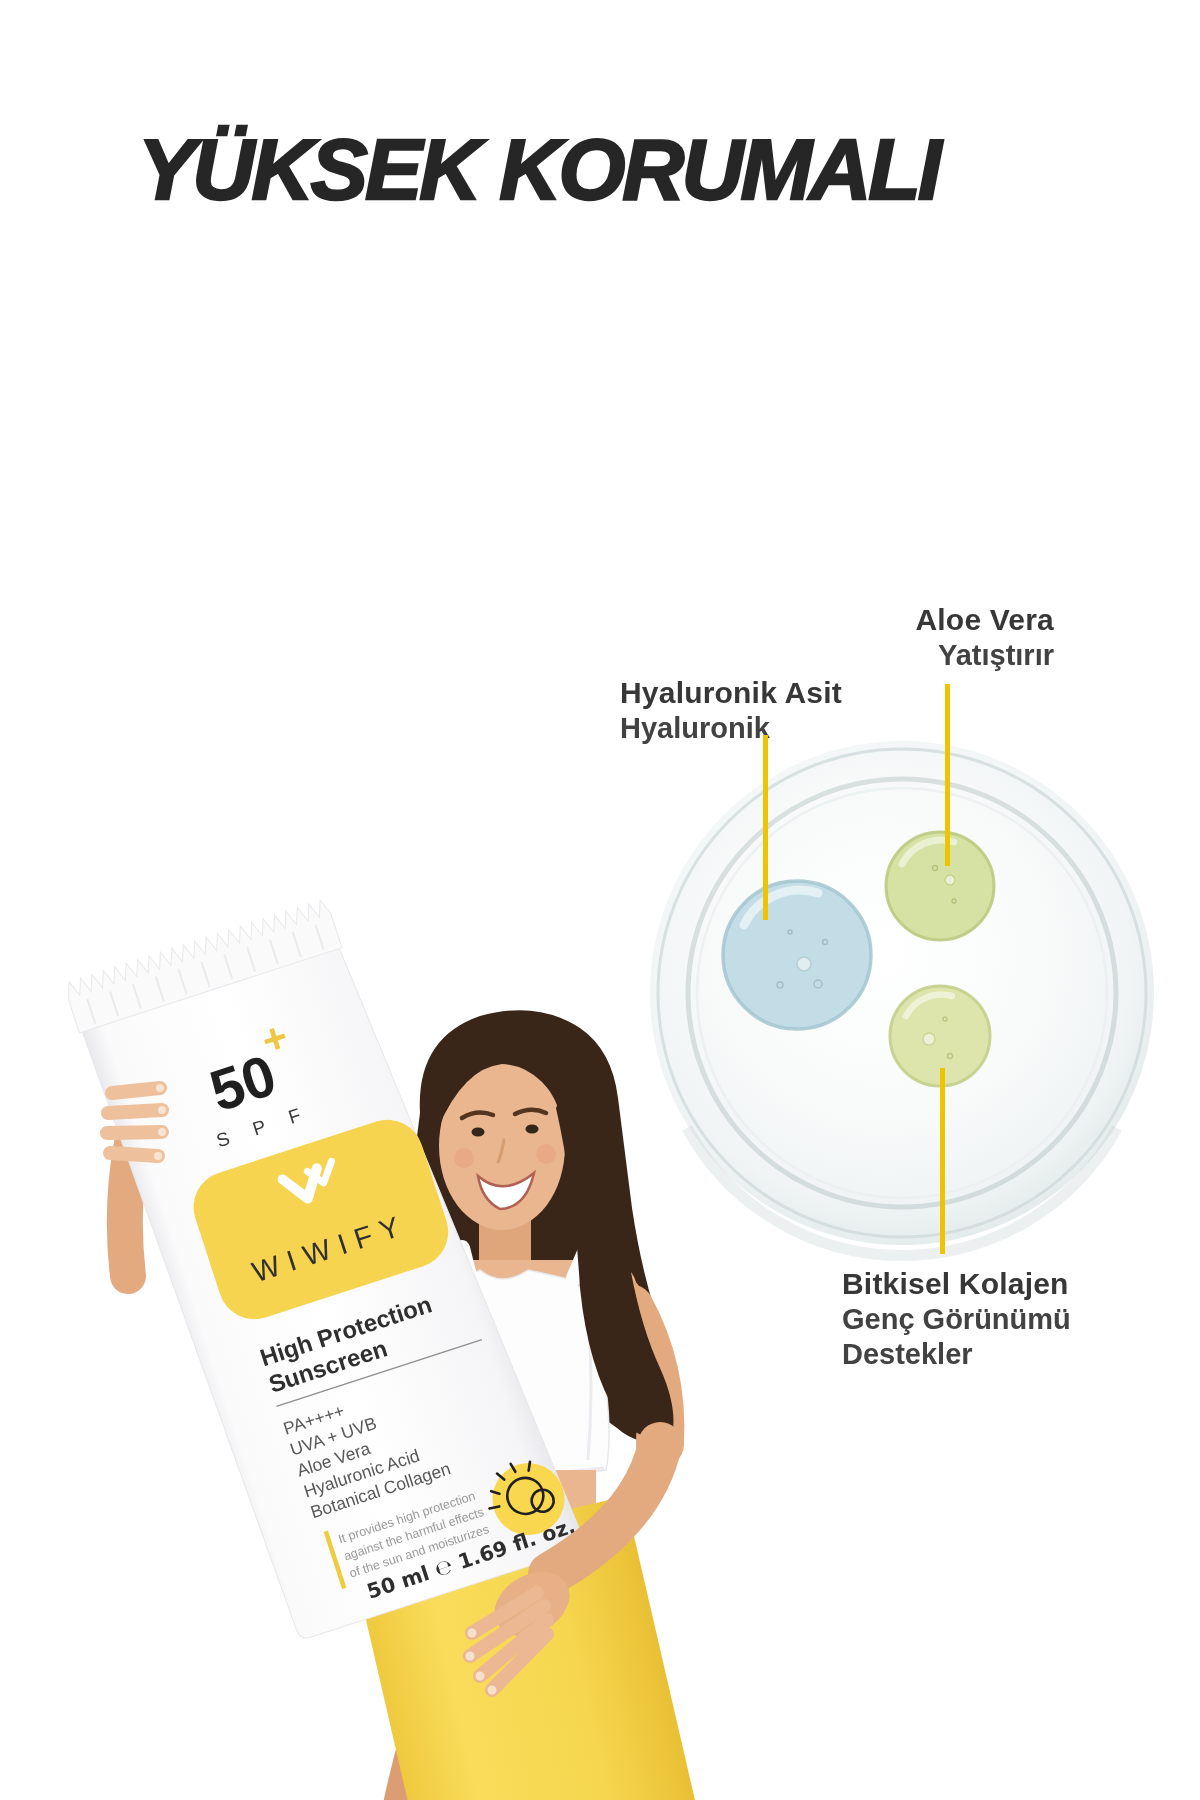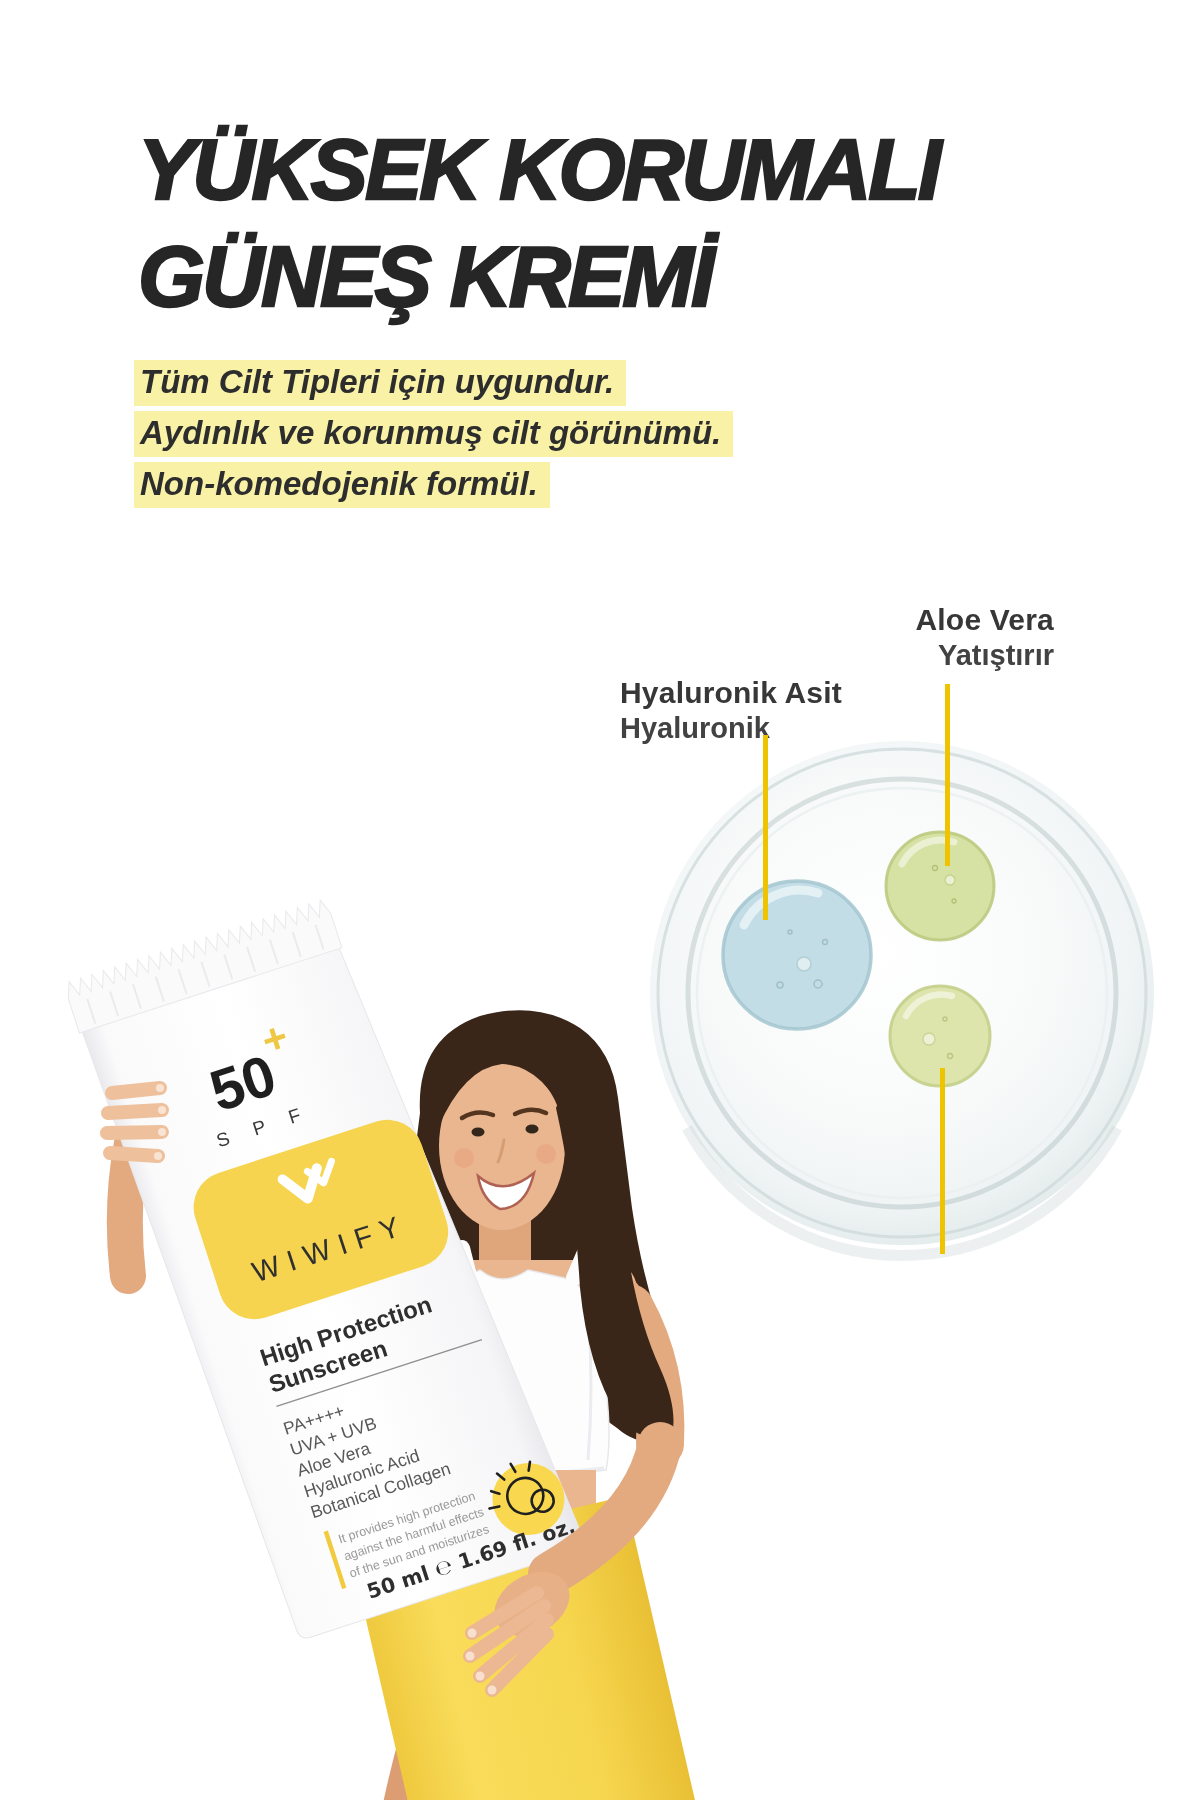--- a/index.html
+++ b/index.html
@@ -46,36 +46,35 @@
   .t-claim{fill:#9a9a9a;font-size:12.5px;}
   .t-volume{font-family:"DejaVu Sans", sans-serif;font-weight:700;fill:#2e2e2e;font-size:20.5px;}
 </style>
 </head>
 <body>
 
 <div class="stage">
 
   <div class="headline">
     <div>YÜKSEK KORUMALI</div>
-    <div>GÜNEŞ KREMİ</div>
   </div>
 
-  <div class="subtitle">
-    <span class="hl">Tüm Cilt Tipleri için uygundur.</span>
-    <span class="hl">Aydınlık ve korunmuş cilt görünümü.</span>
-    <span class="hl">Non-komedojenik formül.</span>
-  </div>
 
   <div class="callout co-hyaluronic">
     <div class="name">Hyaluronik Asit</div>
     <div class="benefit">Hyaluronik</div>
   </div>
   <div class="callout co-aloe">
     <div class="name">Aloe Vera</div>
     <div class="benefit">Yatıştırır</div>
+  </div>
+  <div class="callout co-collagen">
+    <div class="name">Bitkisel Kolajen</div>
+    <div class="benefit">Genç Görünümü</div>
+    <div class="benefit">Destekler</div>
   </div>
 
   <svg class="scene" viewBox="0 0 1200 1800" width="1200" height="1800">
     <defs>
       <radialGradient id="dishG" cx="46%" cy="42%" r="62%">
         <stop offset="0%" stop-color="#ffffff"></stop>
         <stop offset="55%" stop-color="#f8fafa"></stop>
         <stop offset="80%" stop-color="#f0f4f4"></stop>
         <stop offset="93%" stop-color="#e6eded"></stop>
         <stop offset="100%" stop-color="#dde4e5"></stop>

